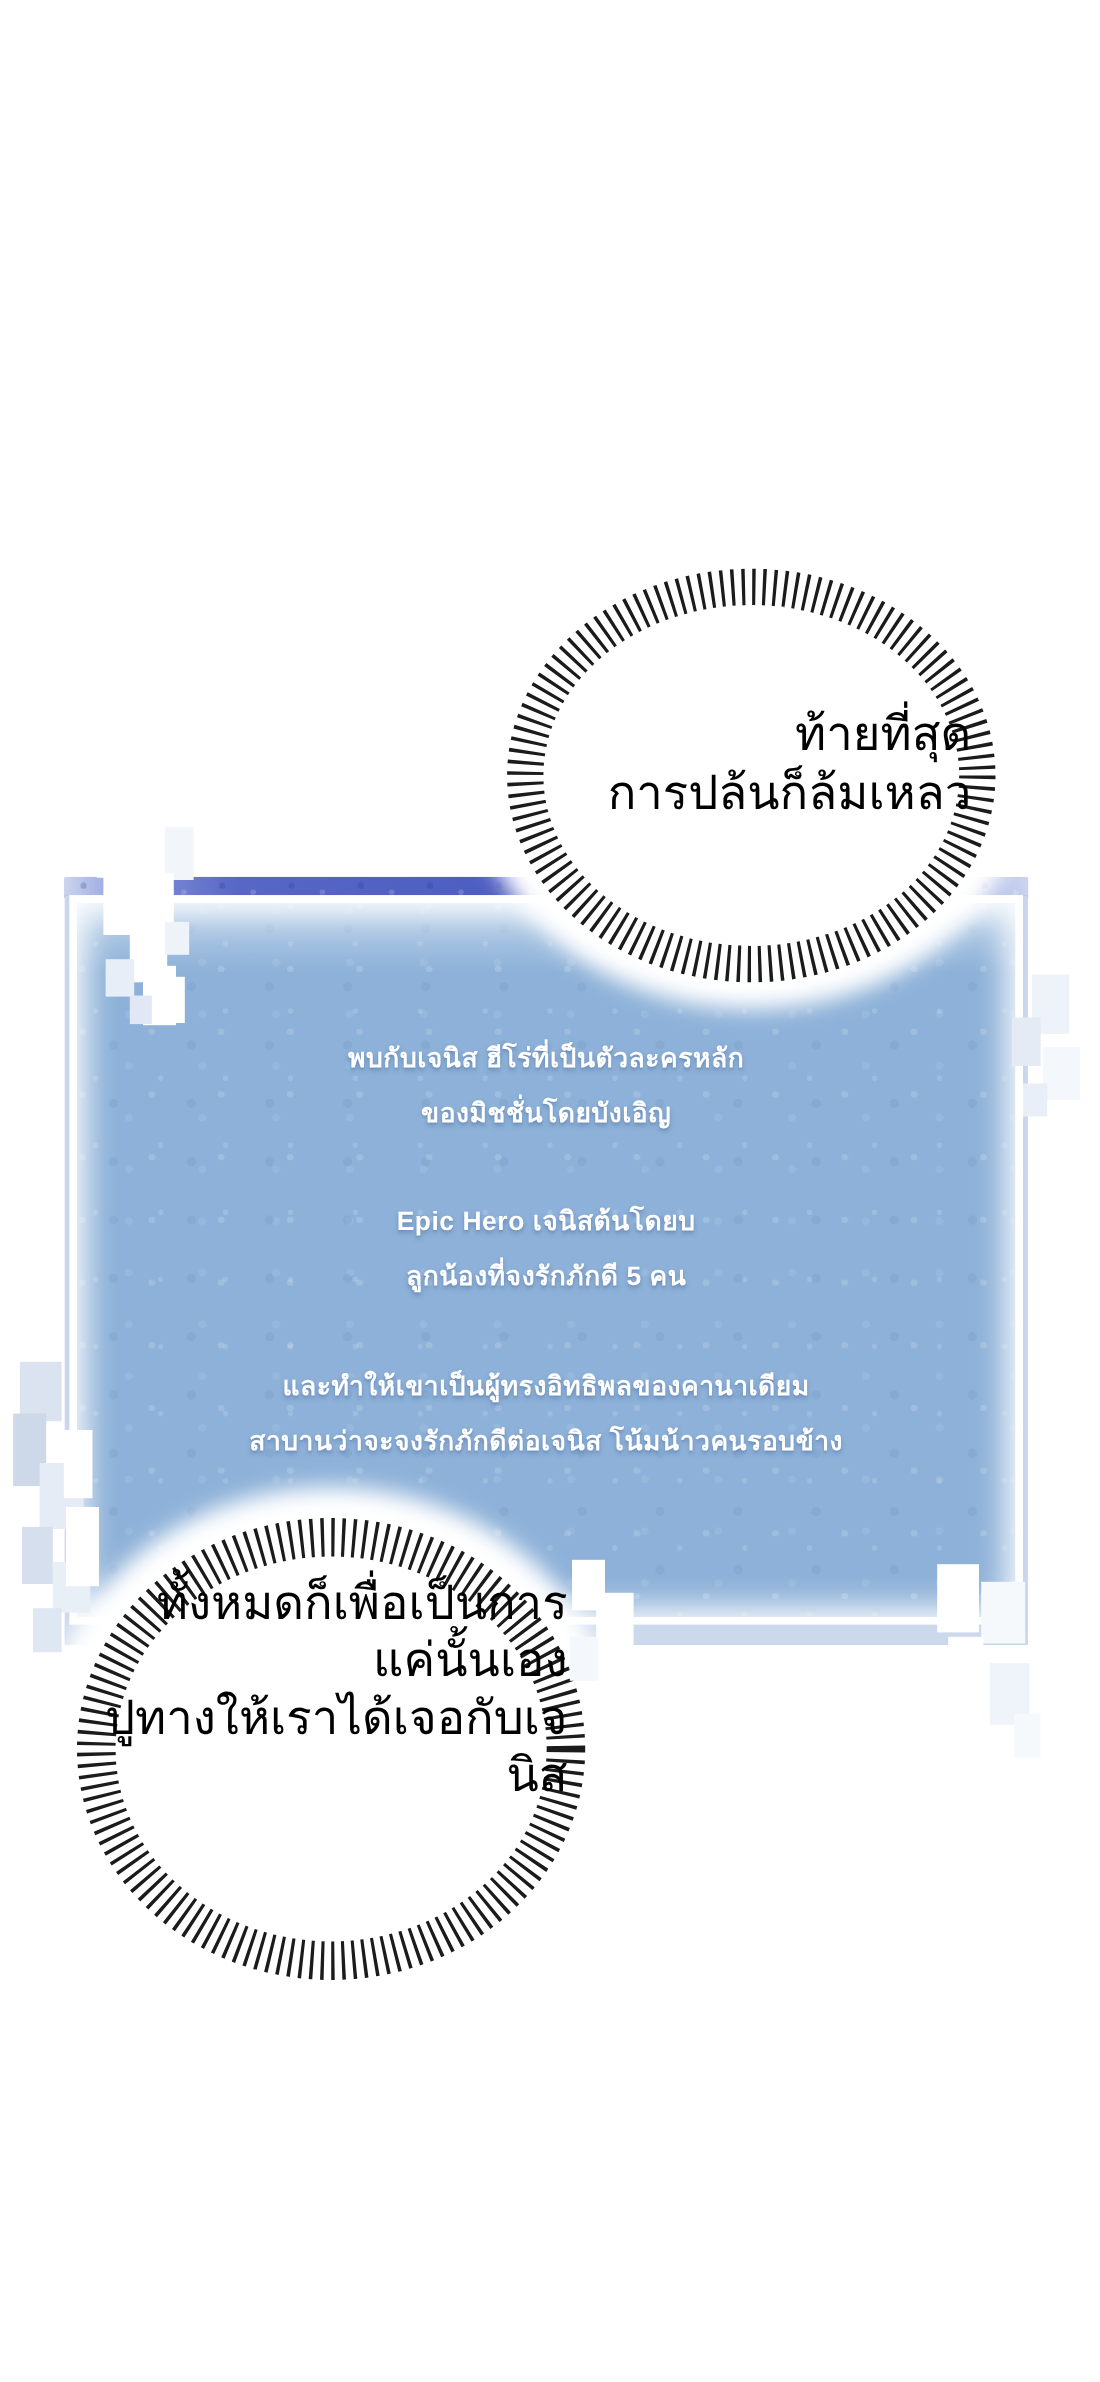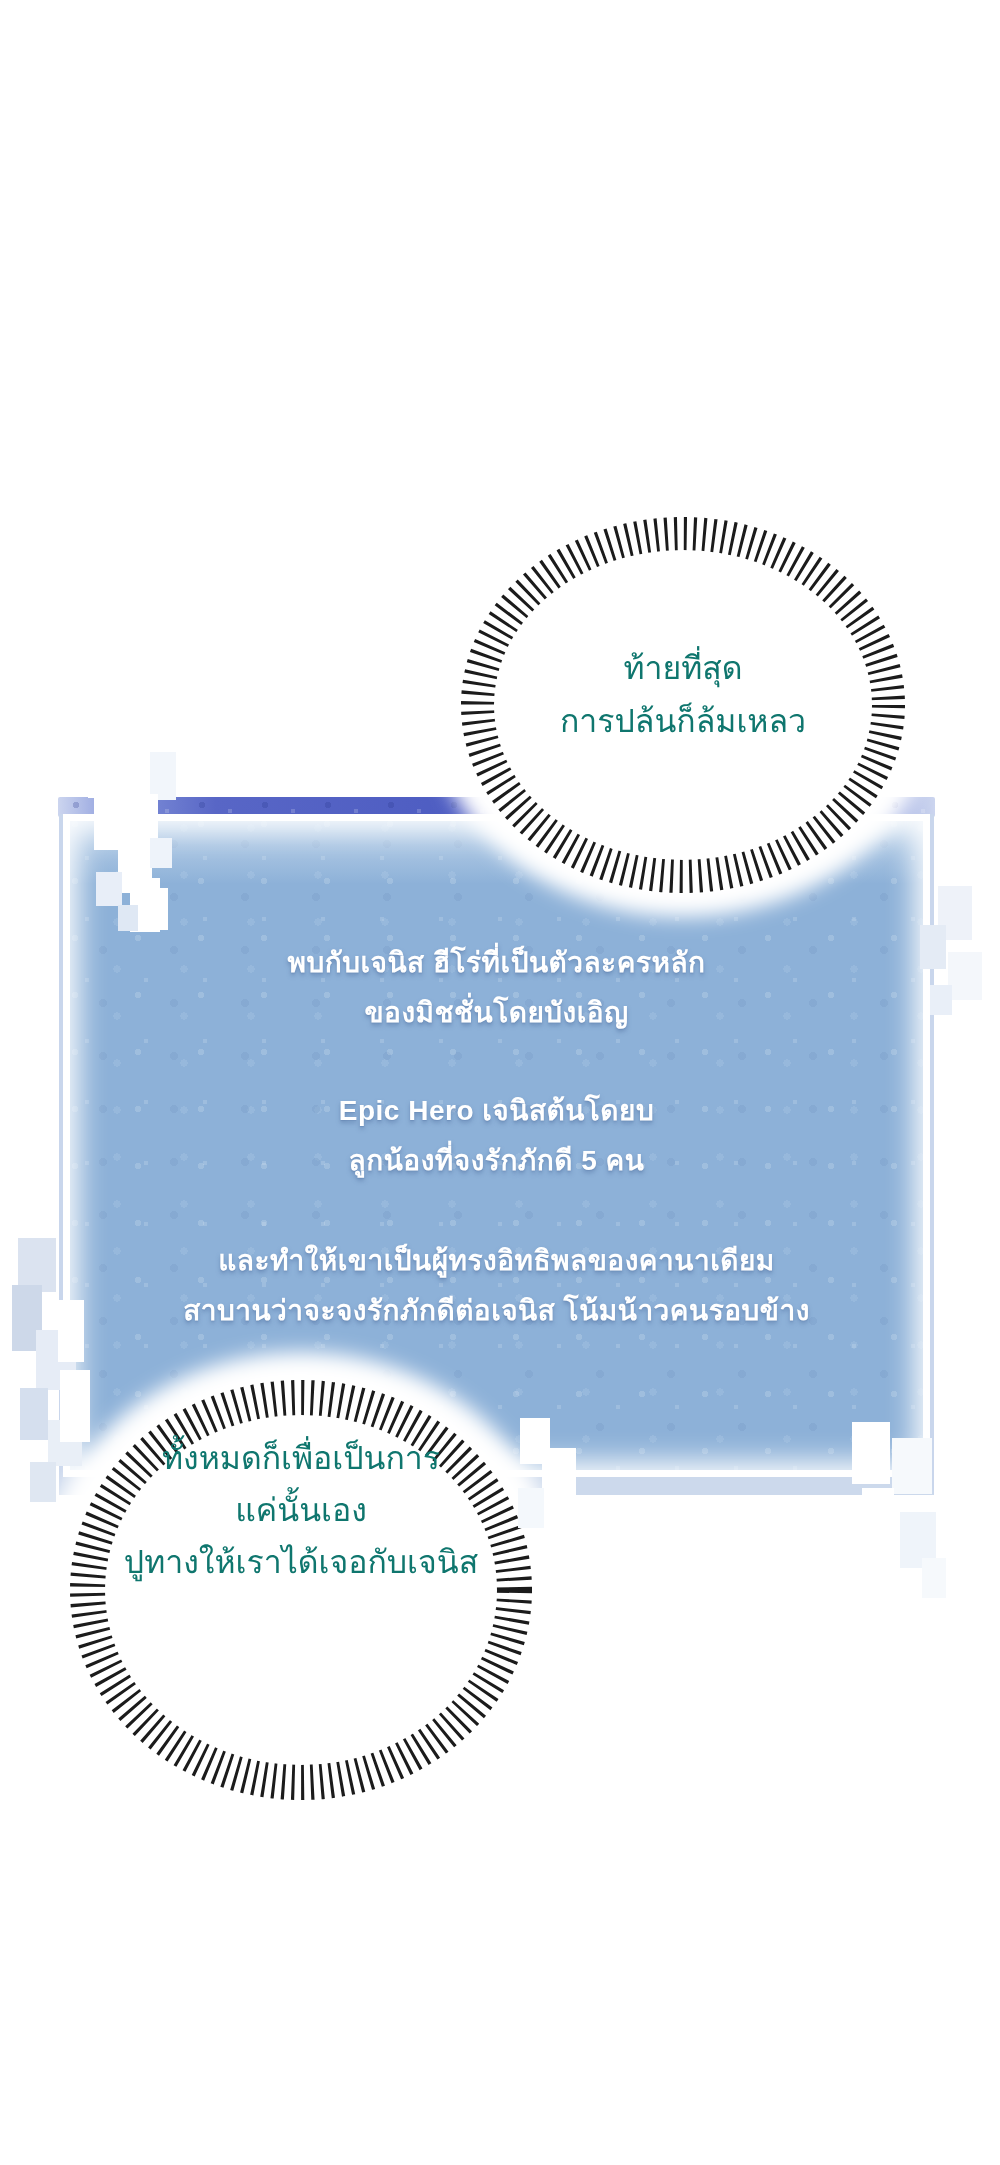--- a/index.html
+++ b/index.html
@@ -43,37 +43,37 @@
       inset 0 0 0 7px #ffffff,
       inset 0 0 28px 16px rgba(255,255,255,.92);
   }
 
   
   .panel-par{
     left:56px; width:881px;
     text-align:center;
     color:#ffffff;
     font-weight:bold;
-    font-size:28px;
+    font-size:24px;
     line-height:50px;
     text-shadow:0 3px 4px rgba(92,124,170,.65), 0 1px 1px rgba(92,124,170,.4);
     z-index:2;
     letter-spacing:.5px;
   }
   .par1{top:938px;}
   .par2{top:1086px;}
   .par3{top:1236px;}
 
   
   .bubble-svg{z-index:3;}
   .bubble-text{
     z-index:4;
-    text-align:center;
-    color:#0f766e;
-    font-size:32px;
+    text-align:right;
+    color:#000000;
+    font-size:43px;
     line-height:53px;
     font-weight:500;
   }
   .bubble-top-text{left:483px; top:642px; width:400px;}
   .bubble-bottom-text{left:86px; top:1432px; width:430px; line-height:52px;}
 
   
   .glitch{position:absolute; z-index:5;}
 </style>
 </head>

